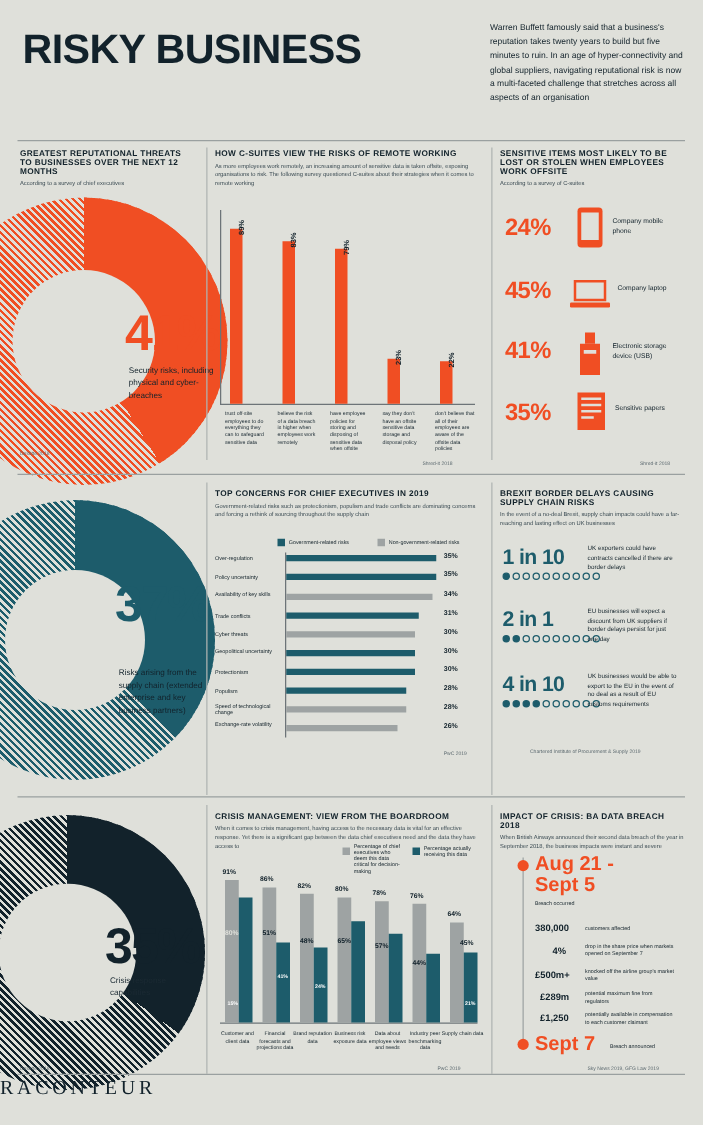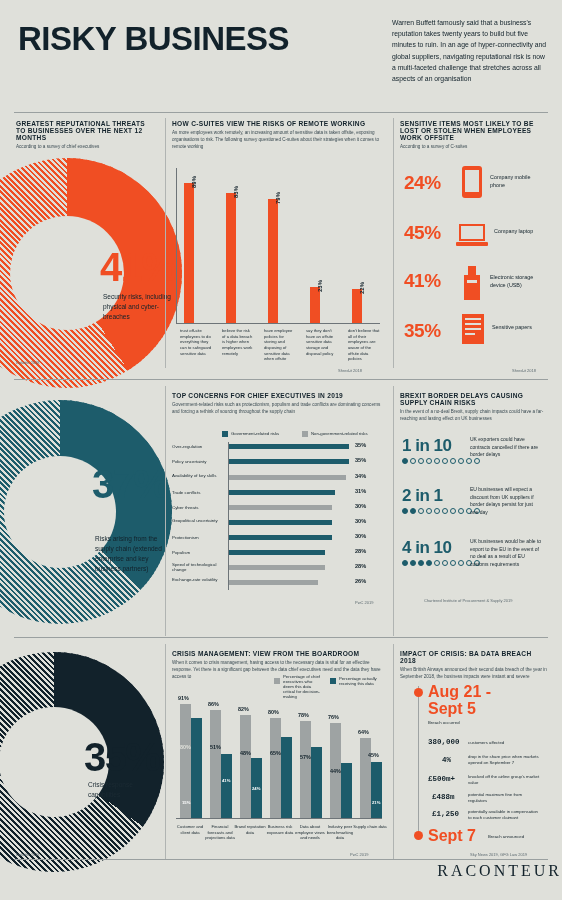--- a/index.html
+++ b/index.html
@@ -82,25 +82,25 @@
 
   
   .b3 { position:absolute; }
   .b3grey { background:#9ea3a3; }
   .b3teal { background:#1d5c6b; }
   .b3val { position:absolute; font-size:5.4px; font-weight:bold; color:#12222b; }
   .b3valsm { position:absolute; font-size:4.2px; font-weight:bold; color:#12222b; }
   .b3lab { position:absolute; font-size:4.2px; line-height:1.35; width:34px; color:#17262e; text-align:center;}
 
   .bigdate { position:absolute; font-size:16px; font-weight:bold; color:#f04e23; line-height:1.05; }
-  .impact-num { position:absolute; font-size:7.5px; font-weight:bold; color:#12222b;font-family:Liberation Mono, monospace; }
+  .impact-num { position:absolute; font-size:7.5px; font-weight:bold; color:#12222b; }
   .impact-txt { position:absolute; font-size:4.3px; line-height:1.4; color:#17262e; width:74px; }
 
   .footer-logo {
-    position:absolute; left:0; top:862px; width:562px; text-align:right;
+    position:absolute; left:0; top:862px; width:562px; text-align:left;
     font-family:"Liberation Serif", serif; font-size:16px; letter-spacing:3px; color:#12222b;
   }
 </style>
 </head>
 <body>
 
 <div class="page">
 
   <div class="header">
     <div class="title">RISKY BUSINESS</div>
@@ -424,21 +424,21 @@
 
     <div class="impact-num" style="left:428px; top:738px;">380,000</div>
     <div class="impact-txt" style="left:468px; top:740px;">customers affected</div>
 
     <div class="impact-num" style="left:442px; top:756px;">4%</div>
     <div class="impact-txt" style="left:468px; top:754px;">drop in the share price when markets opened on September 7</div>
 
     <div class="impact-num" style="left:428px; top:775px;">£500m+</div>
     <div class="impact-txt" style="left:468px; top:774px;">knocked off the airline group's market value</div>
 
-    <div class="impact-num" style="left:432px; top:793px;">£488m</div>
+    <div class="impact-num" style="left:432px; top:793px;">£289m</div>
     <div class="impact-txt" style="left:468px; top:792px;">potential maximum fine from regulators</div>
 
     <div class="impact-num" style="left:432px; top:810px;">£1,250</div>
     <div class="impact-txt" style="left:468px; top:809px;">potentially available in compensation to each customer claimant</div>
 
     <div style="position:absolute; left:414px; top:831px; width:9px; height:9px; border-radius:50%; background:#f04e23;"></div>
     <div class="bigdate" style="left:428px; top:828px;">Sept 7</div>
     <div class="impact-txt" style="left:488px; top:834px;">Breach announced</div>
 
     <div class="src" style="left:470px; top:852px;">Sky News 2019, GFG Law 2019</div>

